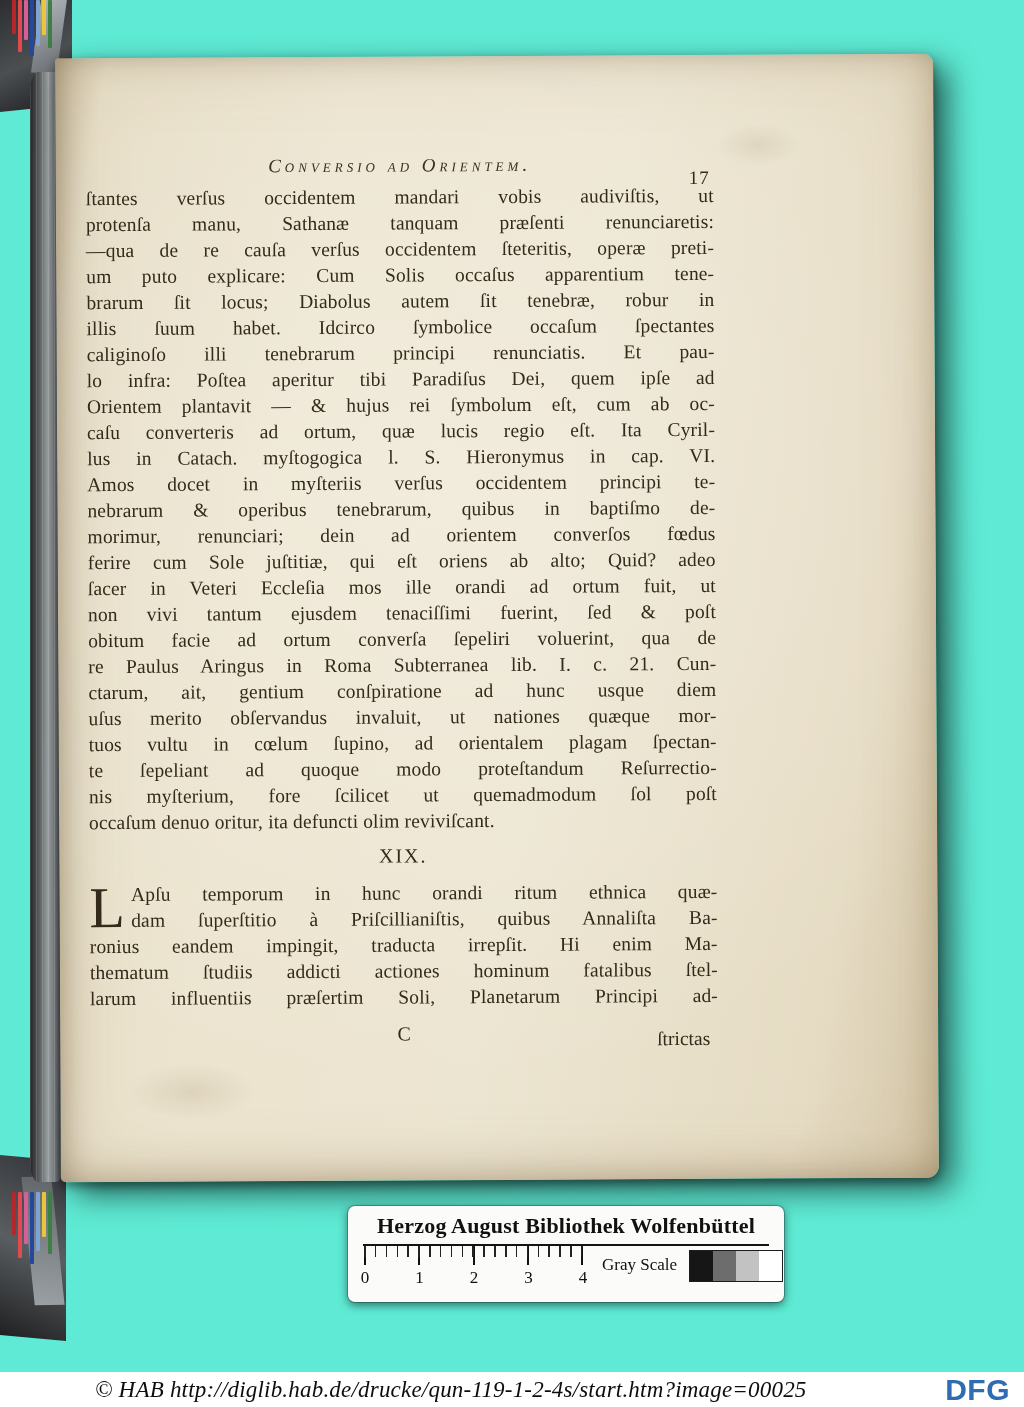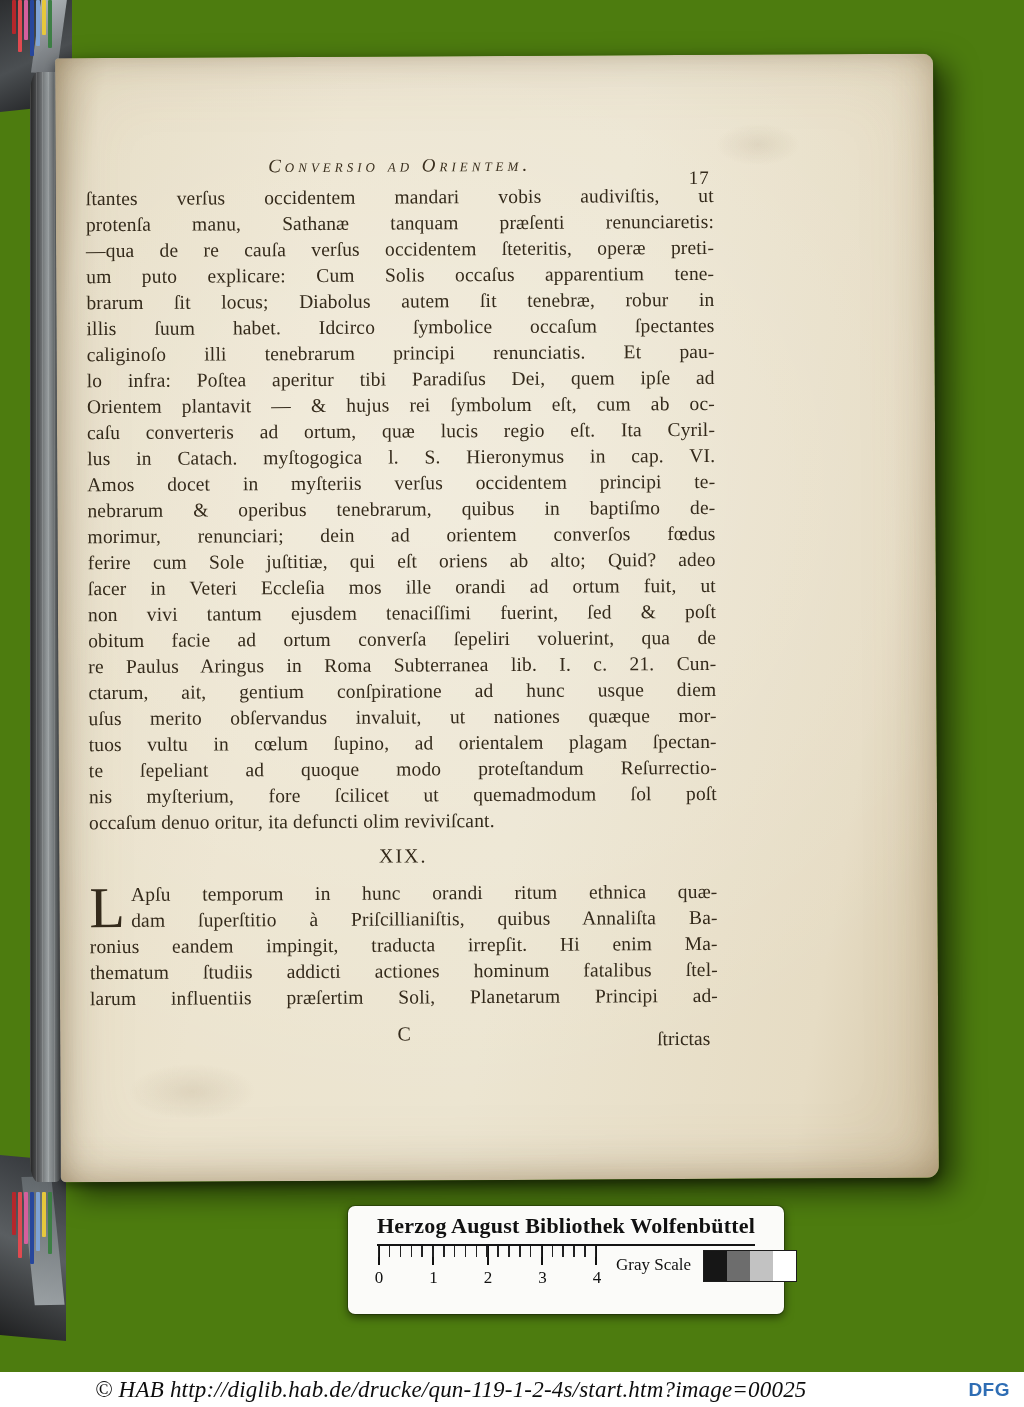--- a/index.html
+++ b/index.html
@@ -1,21 +1,21 @@
 <!DOCTYPE html>
 <html><head>
 <meta charset="utf-8">
 <style>
   * { margin:0; padding:0; box-sizing:border-box; }
   html,body { background:#000; }
   body { font-family:"Liberation Serif", serif; }
 
   .stage {
     position:relative; width:1024px; height:1407px;
-    background:#4d7c0f; overflow:hidden;
+    background:#5eead4; overflow:hidden;
   }
 
   
   .cover-top {
     position:absolute; left:0; top:0; width:72px; height:112px;
     background:linear-gradient(160deg,#2c2e30,#4b4f52 55%,#1f2022);
     transform:skewY(-6deg); transform-origin:top left;
   }
   .cover-top::after {
     content:""; position:absolute; left:36px; top:4px; width:26px; height:74px;
@@ -95,24 +95,24 @@
     font-size:19.5px; line-height:26px; letter-spacing:.15px; }
   .dropcap { float:left; font-size:58px; line-height:46px; height:52px;
     padding:3px 6px 0 0; }
 
   .sig-line { position:absolute; left:30px; top:966px; width:628px;
     text-align:center; font-size:20px; }
   .catchword { position:absolute; right:8px; top:7px; font-size:19.5px; }
 
   
   .cal-card {
-    position:absolute; left:348px; top:1206px; width:436px; height:108px;
+    position:absolute; left:348px; top:1206px; width:436px; height:96px;
     background:#fbfbf9; border-radius:7px;
     box-shadow:0 3px 10px rgba(0,0,0,.55), 0 0 0 1px rgba(0,0,0,.25);
-    padding:7px 28px 6px; color:#111;
+    padding:7px 14px 6px; color:#111;
   }
   .cal-title { text-align:center; font-weight:700; font-size:22px; letter-spacing:.2px; }
   .cal-divider { height:2px; background:#141414; margin:5px 1px 0; }
   .cal-row { display:flex; align-items:flex-start; gap:12px; margin-top:0; }
   .ruler { position:relative; width:228px; height:48px; flex:none; }
   .ruler-ticks-small { position:absolute; left:2px; top:0; width:218px; height:11px;
     background:repeating-linear-gradient(90deg,#222 0 1.5px, transparent 1.5px 10.85px); }
   .ruler-ticks-big { position:absolute; left:2px; top:0; width:220px; height:19px;
     background:repeating-linear-gradient(90deg,#111 0 2px, transparent 2px 54.25px); }
   .ruler-numbers { position:absolute; left:-3px; top:22px; width:230px;
@@ -120,21 +120,21 @@
   .ruler-numbers .item { width:12px; text-align:center; display:inline-block; }
   .grayscale-label { font-size:17px; margin-top:9px; white-space:nowrap; }
   .grayscale-swatches { display:flex; border:1px solid #1c1c1c; margin-top:4px; }
   .grayscale-swatches .swatch { width:23px; height:30px; display:inline-block; }
 
   
   .footer-bar { position:absolute; left:0; top:1372px; width:1024px; height:35px;
     background:#ffffff; display:flex; align-items:center; }
   .copyright { margin-left:95px; font-size:23px; color:#0d0d0d; letter-spacing:.2px;font-style:italic; }
   .dfg-logo { margin-left:auto; margin-right:14px;
-    font-family:"Liberation Sans", sans-serif; font-weight:700; font-size:19px;
+    font-family:"Liberation Sans", sans-serif; font-weight:700; font-size:30px;
     letter-spacing:.5px; }
 </style>
 </head>
 <body>
 
 <div class="stage">
 
   <div class="cover-top"></div>
   <div class="cover-bottom"></div>
   <div class="page-edges"></div>

